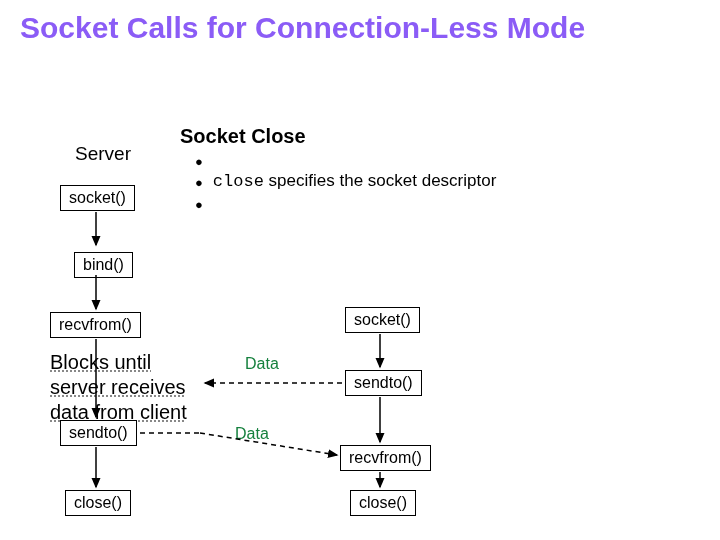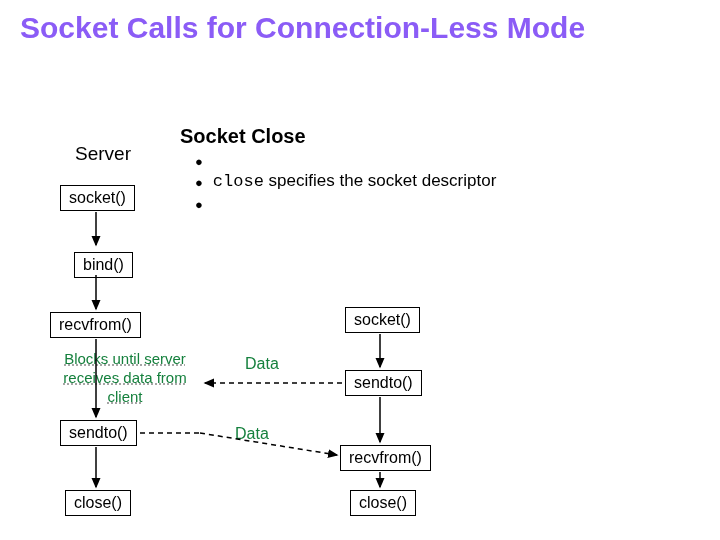--- a/index.html
+++ b/index.html
@@ -58,26 +58,25 @@
   }
   .box {
     position: absolute;
     border: 1px solid #000;
     background: #fff;
     font-size: 16px;
     padding: 3px 8px;
   }
   .note {
     position: absolute;
-    font-size: 15px;
-    color: #15803d;
+    font-size: 20px;
+    color: #000000;
     text-decoration: underline dotted;
     text-decoration-color: #888;
     line-height: 1.25;
-    text-align: center;
   }
   .data-label {
     position: absolute;
     font-size: 16px;
     color: #15803d;
   }
   svg.overlay {
     position: absolute;
     left: 0;
     top: 0;

